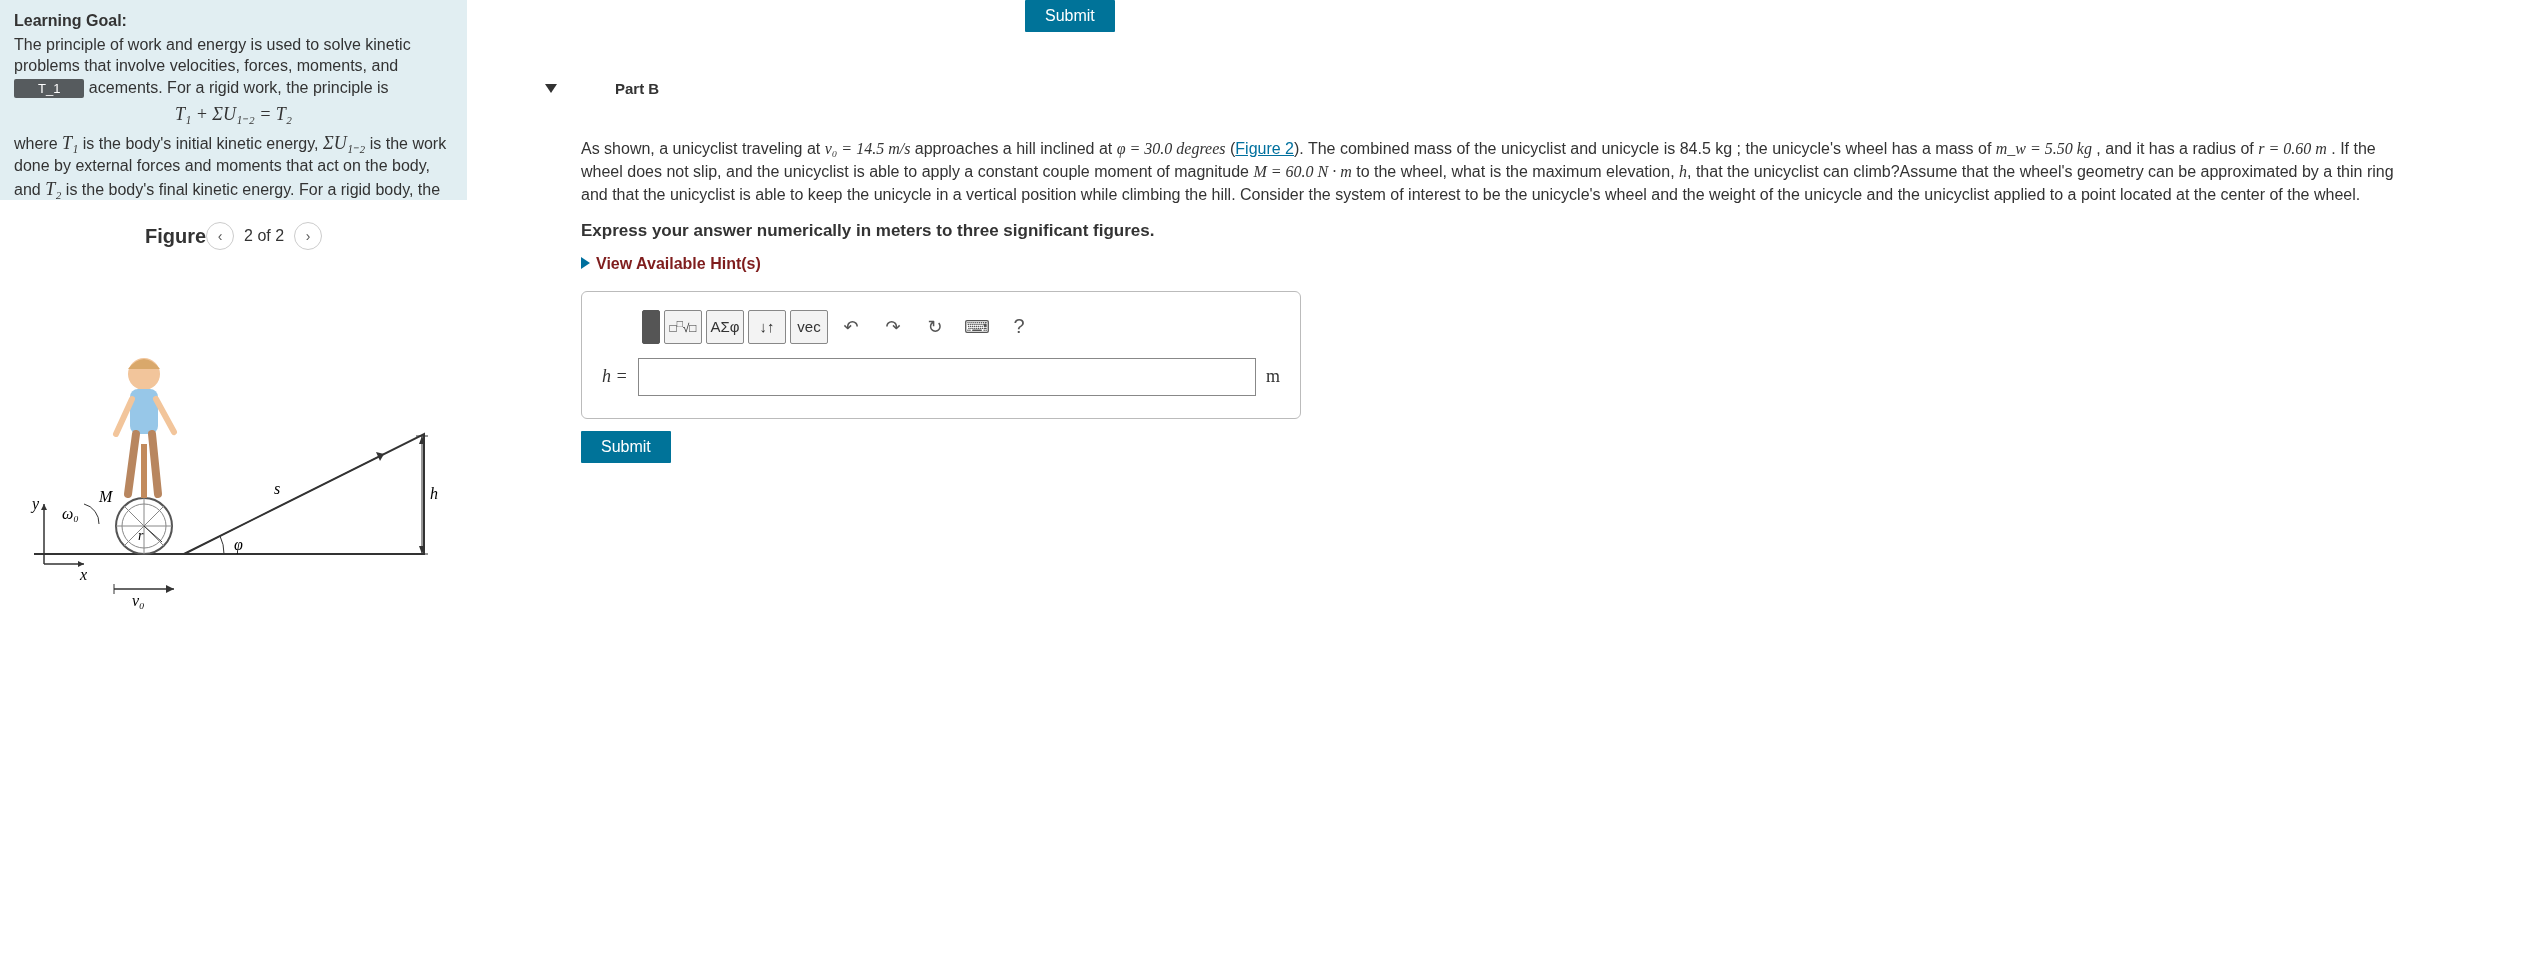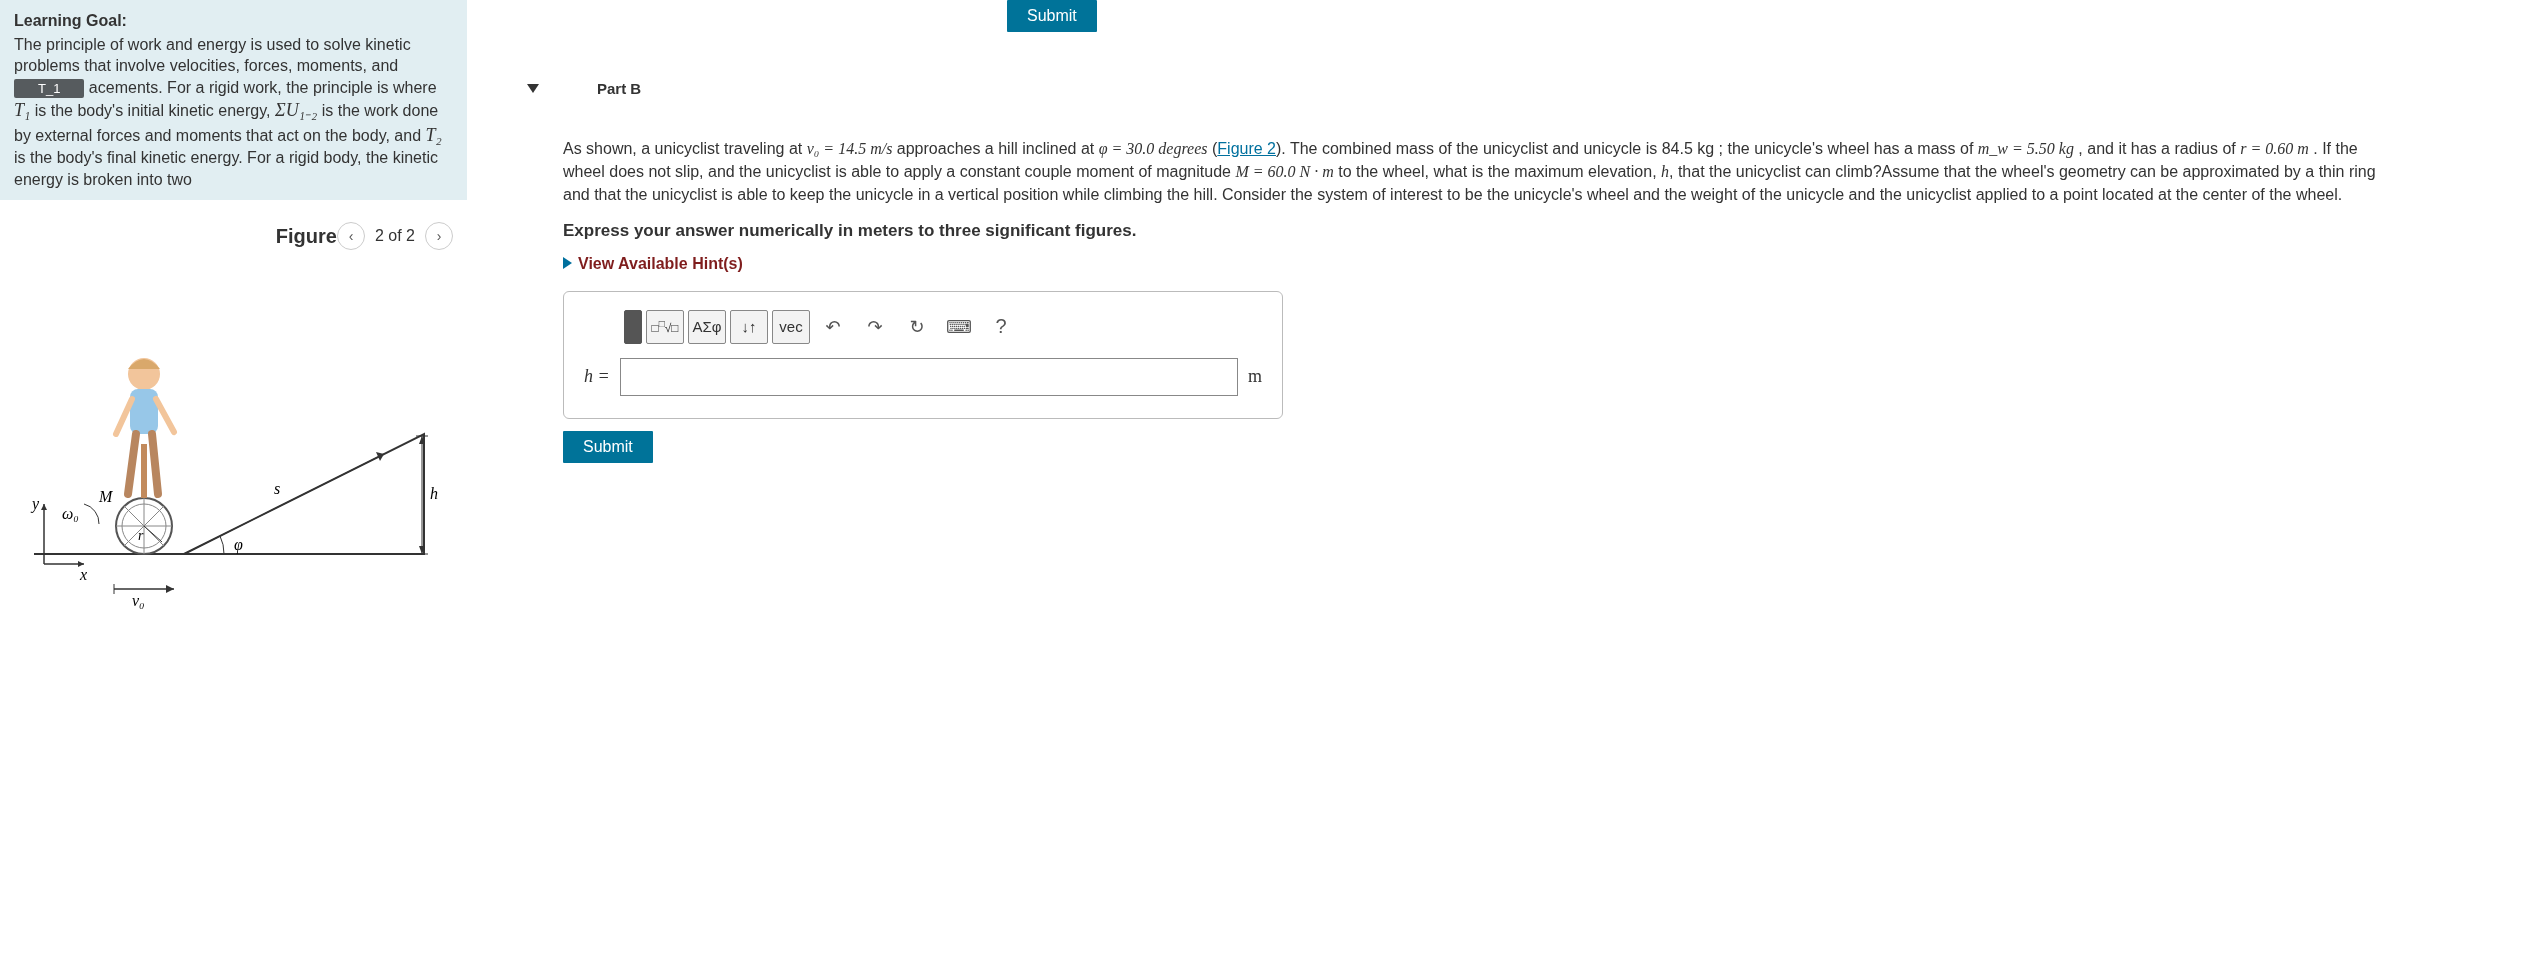--- a/index.html
+++ b/index.html
@@ -1,24 +1,24 @@
 <!DOCTYPE html>
 <html><head>
 <meta charset="utf-8">
 <style>
 * { box-sizing: border-box; margin: 0; padding: 0; }
 body { font-family: Arial, Helvetica, sans-serif; font-size: 15px; color: #333; background: #fff; }
-.container { display: flex; width: 2528px; height: 972px; }
+.container { display: flex; width: 2528px; height: 972px; gap: 18px; }
 .left-panel { width: 467px; flex-shrink: 0; }
 .learning-goal { background: #e1eef2; padding: 10px 14px 10px 14px; font-size: 16px; line-height: 1.35; color: #333; height: 200px; overflow: hidden; }
 .learning-goal .title { font-weight: bold; margin-bottom: 2px; }
 .badge { display: inline-block; background: #565b5e; color: #fff; font-size: 13px; padding: 1px 24px; border-radius: 2px; }
 .equation { text-align: center; font-family: 'Times New Roman', serif; font-size: 18px; font-style: italic; margin: 4px 0; }
 .figure-section { margin-top: 18px; padding: 0 6px; }
-.figure-header { display: flex; align-items: center; justify-content: flex-end; padding: 4px 8px; }
+.figure-header { display: flex; align-items: center; justify-content: center; padding: 4px 8px; }
 .figure-title { font-size: 20px; color: #333; font-weight: bold; }
 .pager { display: flex; align-items: center; gap: 10px; font-size: 16px; color: #333; }
 .pager-btn { width: 28px; height: 28px; border: 1px solid #ccc; border-radius: 50%; background: #fff; display: flex; align-items: center; justify-content: center; cursor: pointer; color: #555; font-size: 14px; }
 .figure-image { margin-top: 40px; display: flex; justify-content: center; }
 .right-panel { flex: 1; padding: 0 24px 0 60px; position: relative; }
 .submit-top { position: absolute; top: 0; left: 540px; }
 .btn-submit { background: #007399; color: #fff; border: none; padding: 7px 20px; font-size: 16px; cursor: pointer; border-radius: 1px; }
 .part-header { display: flex; align-items: center; gap: 14px; margin-top: 80px; cursor: pointer; }
 .triangle-down { width: 0; height: 0; border-left: 6px solid transparent; border-right: 6px solid transparent; border-top: 9px solid #333; }
 .triangle-right { width: 0; height: 0; border-top: 6px solid transparent; border-bottom: 6px solid transparent; border-left: 9px solid #00709e; display: inline-block; margin-right: 6px; }
@@ -42,20 +42,21 @@
 </head>
 <body>
 
 <div class="container">
   <div class="left-panel">
     <div class="learning-goal">
       <div class="title">Learning Goal:</div>
       <span>The principle of work and energy is used to solve kinetic problems that involve velocities, forces, moments, and</span>
       <span class="badge">T_1</span>
       <span>acements. For a rigid work, the principle is</span>
+      <div class="equation">T₁ + ΣU₁₋₂ = T₂</div>
       <span>where </span><span class="equation" style="display:inline">T₁</span><span> is the body's initial kinetic energy, </span><span class="equation" style="display:inline">ΣU₁₋₂</span><span> is the work done by external forces and moments that act on the body, and </span><span class="equation" style="display:inline">T₂</span><span> is the body's final kinetic energy. For a rigid body, the kinetic energy is broken into two</span>
     </div>
 
     <div class="figure-section">
       <div class="figure-header">
         <div class="figure-title">Figure</div>
         <div class="pager">
           <div class="pager-btn">‹</div>
           <span>2 of 2</span>
           <div class="pager-btn">›</div>

